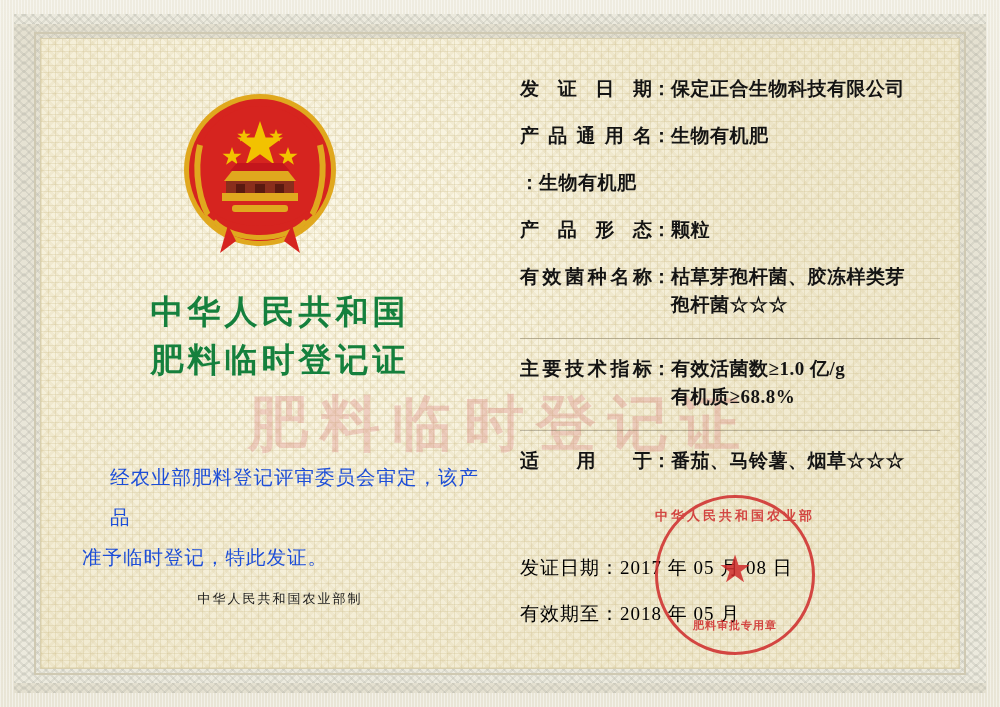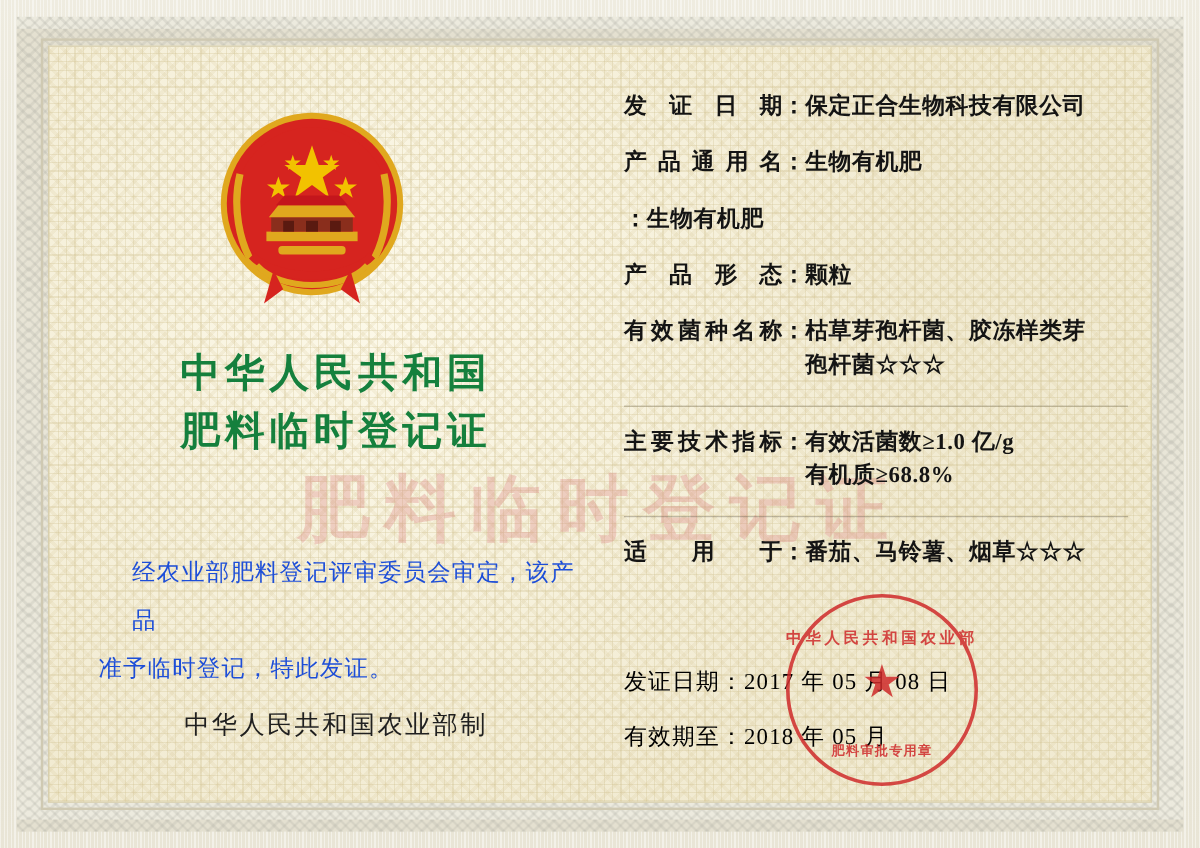--- a/index.html
+++ b/index.html
@@ -152,21 +152,21 @@
     letter-spacing: 1px;
   }
   .body-text .indent { padding-left: 28px; display: block; }
 
   .issuer {
     position: absolute;
     left: 0;
     top: 530px;
     width: 440px;
     text-align: center;
-    font-size: 21px;
+    font-size: 13px;
     color: #202020;
     letter-spacing: 2px;
   }
 
   
   .right-panel {
     position: absolute;
     left: 520px;
     top: 75px;
     width: 430px;
@@ -254,21 +254,21 @@
     line-height: 38px;
   }
   .seal-top-text, .seal-bottom-text {
     position: absolute;
     left: 0; width: 100%;
     text-align: center;
     color: #cf2b2b;
     font-weight: bold;
   }
   .seal-top-text {
-    top: 28px;
+    top: 12px;
     font-size: 13px;
     letter-spacing: 3px;
   }
   .seal-bottom-text {
     bottom: 22px;
     font-size: 11px;
     letter-spacing: 1px;
   }
   svg { display: block; }
 </style>

